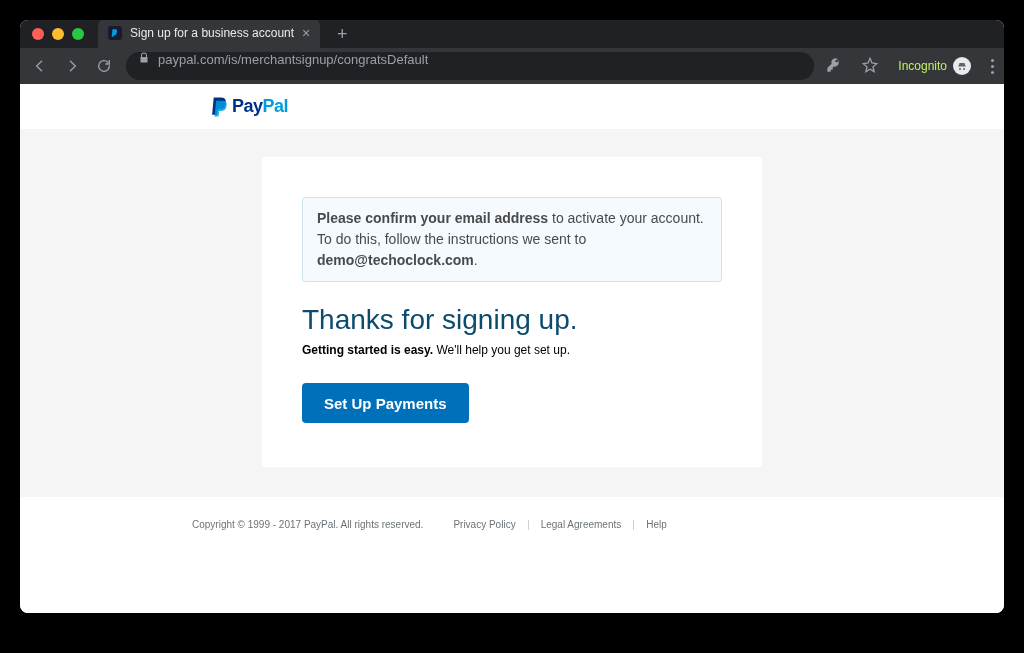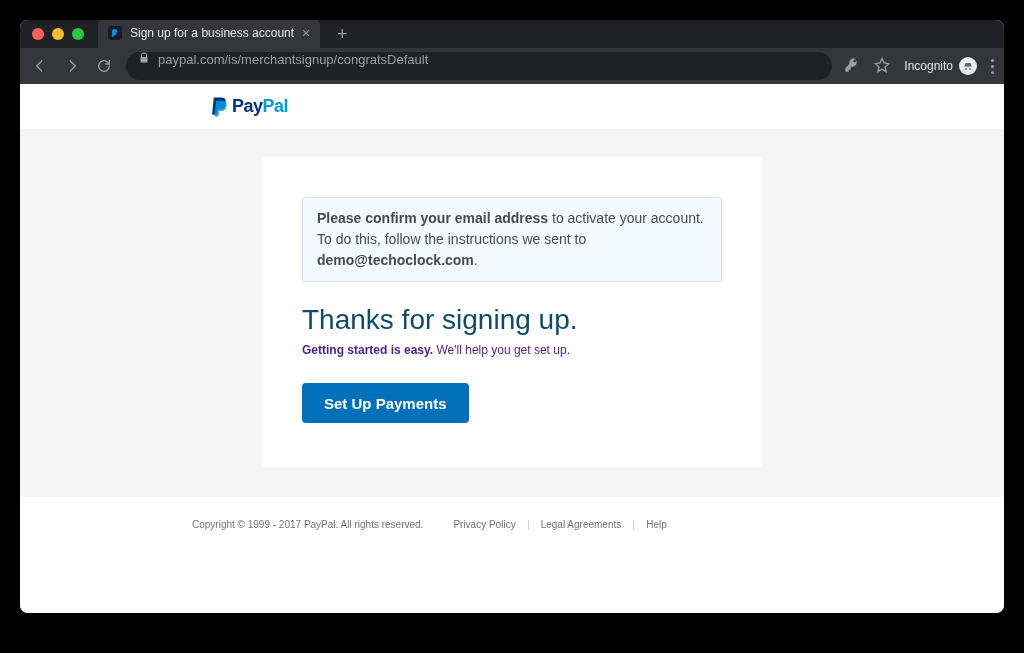--- a/index.html
+++ b/index.html
@@ -16,40 +16,40 @@
   .tab .favicon svg{width:10px;height:10px;}
   .tab-close{color:#9aa0a6;font-size:14px;line-height:1;}
   .newtab{width:28px;height:28px;display:flex;align-items:center;justify-content:center;color:#9aa0a6;font-size:18px;margin-left:8px;}
   
   .toolbar { background:#35363a; height:36px; display:flex; align-items:center; padding:0 10px; gap:12px; }
   .nav-icon{color:#9aa0a6;display:flex;align-items:center;justify-content:center;width:20px;height:20px;}
   .nav-icon svg{width:16px;height:16px;stroke:#9aa0a6;fill:none;stroke-width:2;}
   .addr { flex:1; background:#202124; border-radius:14px; height:28px; display:flex; align-items:flex-start; padding:0 12px; gap:8px; color:#9aa0a6; font-size:13px;}
   .addr .lock svg{width:12px;height:12px;fill:#9aa0a6;}
   .addr-text{color:#9aa0a6;}
-  .tb-right{display:flex;align-items:center;gap:14px;color:#e5e5e5;font-size:12px;}
+  .tb-right{display:flex;align-items:center;gap:20px;color:#bef264;font-size:12px;}
   .tb-right .key svg,.tb-right .star svg,.tb-right .menu svg{width:16px;height:16px;fill:#9aa0a6;}
   .incog-badge{display:flex;align-items:center;gap:6px;}
   .incog-circle{width:18px;height:18px;border-radius:50%;background:#e8eaed;display:flex;align-items:center;justify-content:center;}
   .incog-circle svg{width:12px;height:12px;fill:#5f6368;}
   .dots3{display:flex;flex-direction:column;gap:3px;}
   .dots3 span{width:3px;height:3px;border-radius:50%;background:#9aa0a6;}
   
   .page{flex:1;background:#fff;overflow:auto;}
   .pp-header{height:45px;background:#fff;display:flex;align-items:center;padding-left:190px;}
   .pp-logo{display:flex;align-items:center;gap:2px;}
   .pp-mark{position:relative;width:20px;height:22px;}
   .pp-word{font-weight:800;font-size:18px;letter-spacing:-0.5px;}
   .pp-word .pay{color:#003087;} .pp-word .pal{color:#009cde;}
   .gray-zone{background:#f5f5f5;padding:28px 0 30px;}
   .card{width:500px;margin:0 auto;background:#fff;padding:40px 40px 44px;}
   .notice{border:1px solid #cfe3f0;background:#f4fafe;border-radius:3px;padding:10px 14px;font-size:14px;color:#4a4a4a;line-height:1.5;margin-bottom:22px;}
   .notice b{font-weight:700;}
   h1.thanks{font-size:28px;font-weight:300;color:#0c4a6e;margin-bottom:7px;}
-  .sub{font-size:12px;color:#4c1d95;margin-bottom:26px;}
+  .sub{font-size:12px;color:#000000;margin-bottom:26px;}
   .sub b{font-weight:700;}
   .cta{background:#0070ba;color:#fff;border:none;border-radius:4px;height:40px;padding:0 22px;font-size:15px;font-weight:700;cursor:pointer;}
   .footer{background:#fff;padding:22px 0;font-size:10px;color:#6c7378;}
   .footer-inner{width:640px;margin:0 auto;display:flex;align-items:center;gap:12px;padding-left:0;}
   .footer a{color:#6c7378;text-decoration:none;}
   .sep{width:1px;height:10px;background:#cbd2d6;}
 </style>
 </head>
 <body>
 

